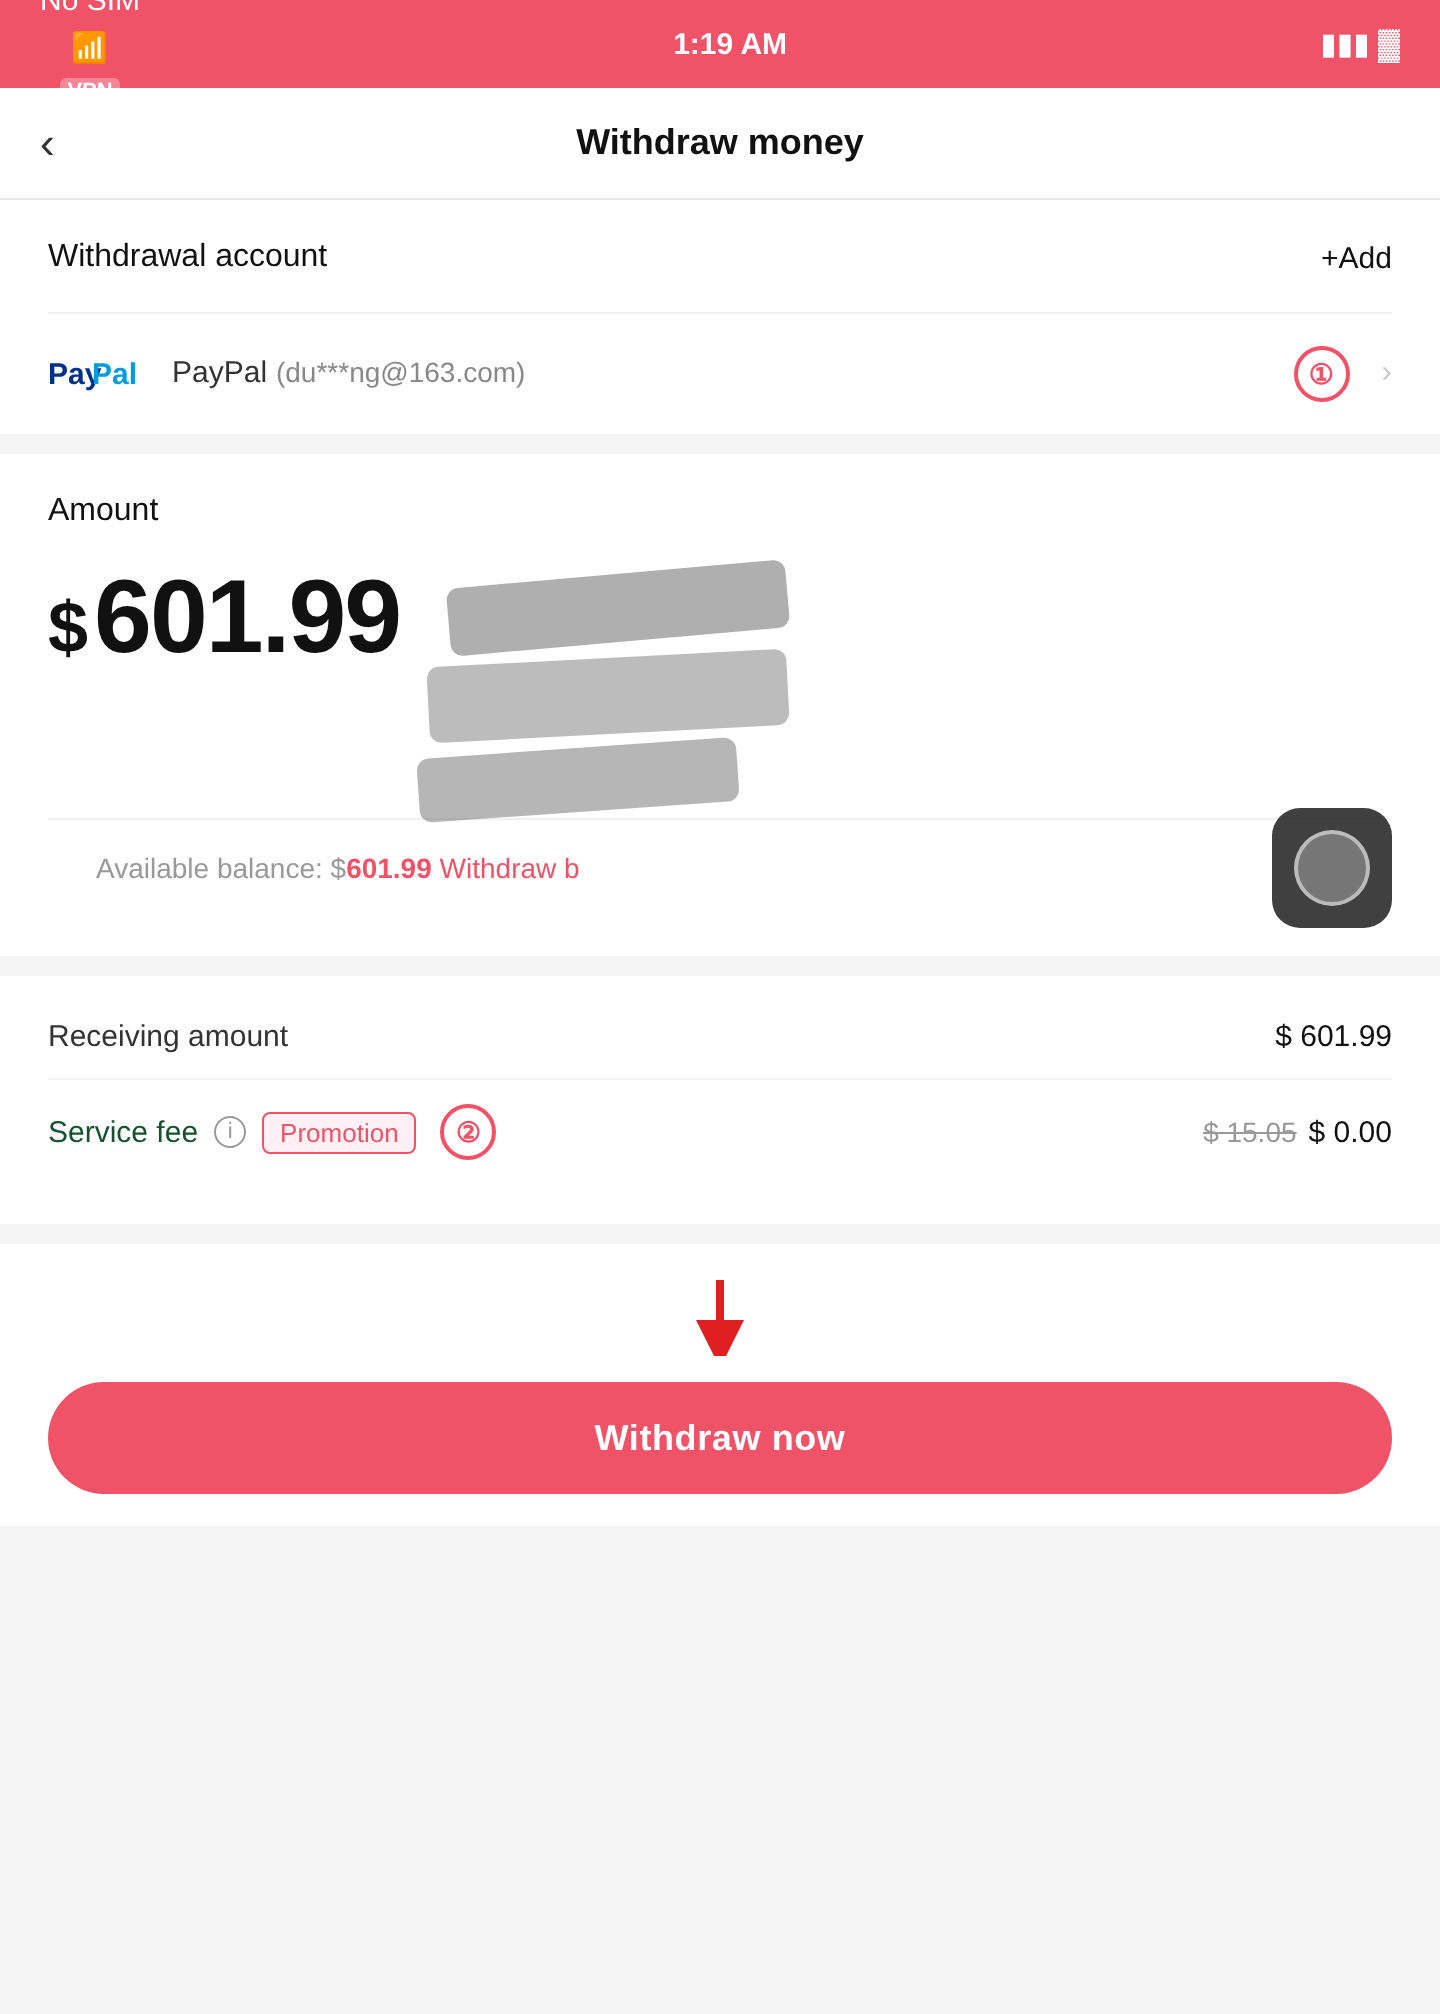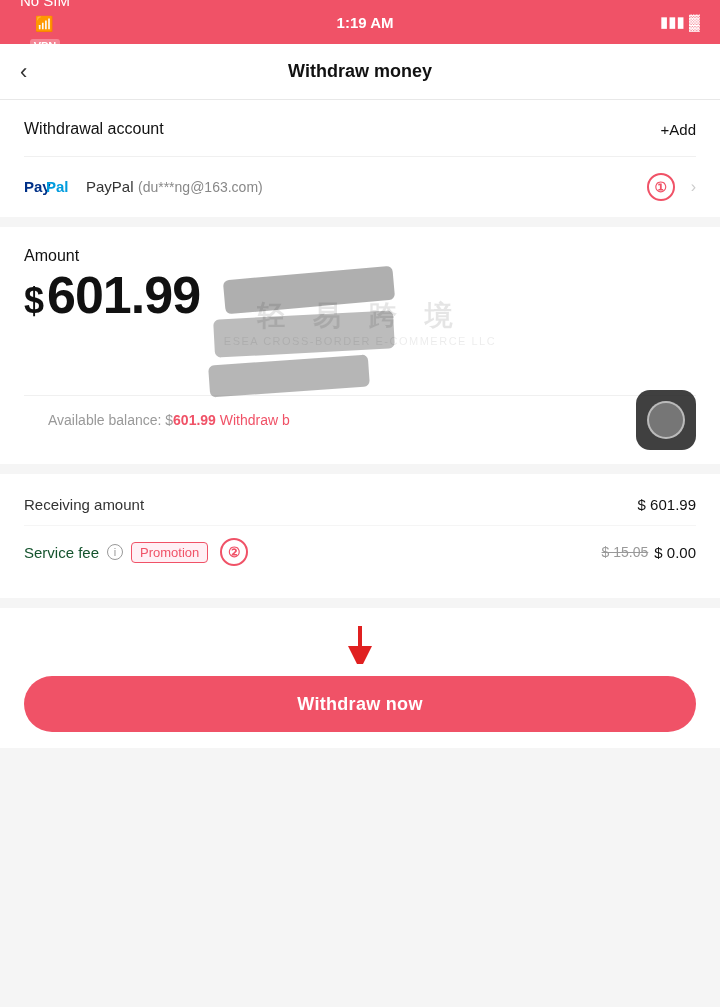--- a/index.html
+++ b/index.html
@@ -115,21 +115,21 @@
 
     
     .amount-section {
       background: #fff;
       margin-bottom: 10px;
       padding: 20px 24px;
     }
     .amount-label {
       font-size: 16px;
       color: #111;
-      margin-bottom: 0;
+      margin-bottom: 14px;
     }
     .amount-display {
       font-size: 52px;
       font-weight: 700;
       color: #111;
       letter-spacing: -1px;
       margin-bottom: 16px;
       position: relative;
     }
     .amount-dollar {
@@ -344,26 +344,20 @@
 
         <div class="amount-display">
           <span class="amount-dollar">$</span><span>601.99</span>
         </div>
 
         <div class="blur-box" style="top:8px; left:200px; width:170px; height:34px; transform:rotate(-5deg); border-radius:6px; background:#7a7a7a; opacity:0.6;"></div>
         <div class="blur-box" style="top:50px; left:190px; width:180px; height:38px; transform:rotate(-3deg); border-radius:6px; background:#7a7a7a; opacity:0.5;"></div>
         <div class="blur-box" style="top:95px; left:185px; width:160px; height:32px; transform:rotate(-4deg); border-radius:6px; background:#7a7a7a; opacity:0.55;"></div>
       </div>
 
-      <div style="position:absolute; top:30px; left:0; right:0; bottom:0; pointer-events:none; text-align:center;">
-        <div style="margin-top:20px;">
-          <div class="watermark-cn" style="font-size:28px;color:rgba(0,0,0,0.1);letter-spacing:10px;font-weight:700;">轻 易 跨 境</div>
-          <div class="watermark-en" style="font-size:11px;color:rgba(0,0,0,0.08);letter-spacing:1.5px;">Esea Cross-border E-commerce LLC</div>
-        </div>
-      </div>
     </div>
 
     <div class="balance-bar">
       <div style="display:flex;align-items:center;justify-content:space-between;">
         <span class="balance-text">
           <span>Available balance: $</span><span class="balance-highlight">601.99</span><span style="color:#f05267;font-size:14px;">  Withdraw b</span>
         </span>
 
         <div class="assistive-touch">
           <div class="assistive-inner"></div>

